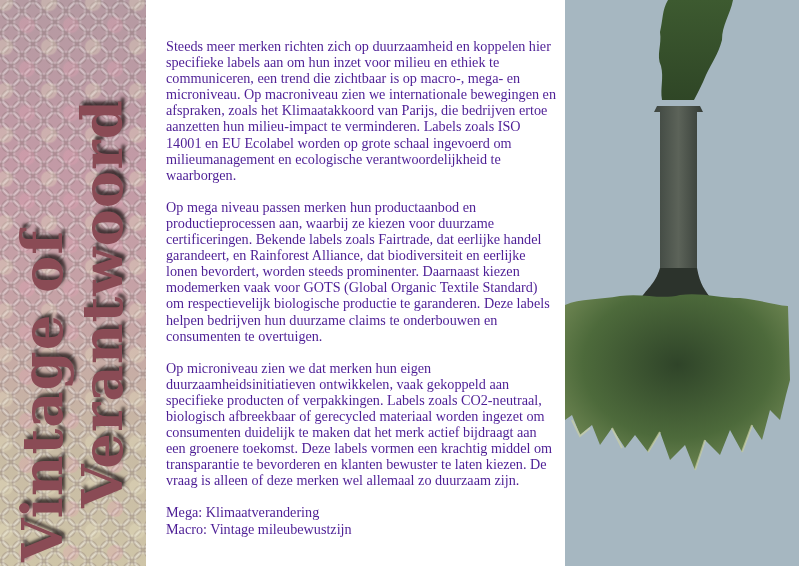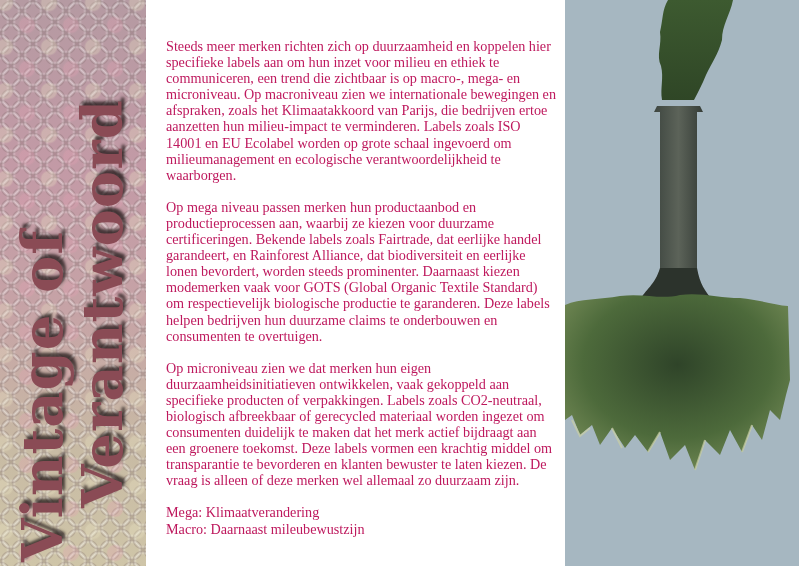--- a/index.html
+++ b/index.html
@@ -35,21 +35,21 @@
     letter-spacing: 1px;
     text-shadow: 4px 3px 3px rgba(30,20,20,0.75);
   }
   .title-line-1 { left: 14px; top: 562px; }
   .title-line-2 { left: 74px; top: 508px; }
 
   
   .content {
     position: absolute; left: 166px; top: 38px; width: 392px;
     font-family: "Liberation Serif", "DejaVu Serif", serif;
-    font-size: 14.2px; line-height: 16.1px; color: #be185d;
+    font-size: 14.2px; line-height: 16.1px; color: #4c1d95;
   }
   .content p { margin: 0 0 16px 0; text-align: left; }
   .content .list { margin-top: 16px; }
   .content .list div { white-space: nowrap; }
 
   
   .right-panel {
     position: absolute; left: 565px; top: 0; width: 234px; height: 566px;
     background: #a6b7c1; overflow: hidden;
   }
@@ -62,21 +62,21 @@
   <div class="title-line title-line-1" style="color:#8a4b55">Vintage of</div>
   <div class="title-line title-line-2" style="color:#8a4b55">Verantwoord</div>
 </div>
 
 <div class="content">
   <p>Steeds meer merken richten zich op duurzaamheid en koppelen hier specifieke labels aan om hun inzet voor milieu en ethiek te communiceren, een trend die zichtbaar is op macro-, mega- en microniveau. Op macroniveau zien we internationale bewegingen en afspraken, zoals het Klimaatakkoord van Parijs, die bedrijven ertoe aanzetten hun milieu-impact te verminderen. Labels zoals ISO 14001 en EU Ecolabel worden op grote schaal ingevoerd om milieumanagement en ecologische verantwoordelijkheid te waarborgen.</p>
   <p>Op mega niveau passen merken hun productaanbod en productieprocessen aan, waarbij ze kiezen voor duurzame certificeringen. Bekende labels zoals Fairtrade, dat eerlijke handel garandeert, en Rainforest Alliance, dat biodiversiteit en eerlijke lonen bevordert, worden steeds prominenter. Daarnaast kiezen modemerken vaak voor GOTS (Global Organic Textile Standard) om respectievelijk biologische productie te garanderen. Deze labels helpen bedrijven hun duurzame claims te onderbouwen en consumenten te overtuigen.</p>
   <p>Op microniveau zien we dat merken hun eigen duurzaamheidsinitiatieven ontwikkelen, vaak gekoppeld aan specifieke producten of verpakkingen. Labels zoals CO2-neutraal, biologisch afbreekbaar of gerecycled materiaal worden ingezet om consumenten duidelijk te maken dat het merk actief bijdraagt aan een groenere toekomst. Deze labels vormen een krachtig middel om transparantie te bevorderen en klanten bewuster te laten kiezen. De vraag is alleen of deze merken wel allemaal zo duurzaam zijn.</p>
   <div class="list">
     <div>Mega: Klimaatverandering</div>
-    <div>Macro: Daarnaast mileubewustzijn</div>
+    <div>Macro: Vintage mileubewustzijn</div>
   </div>
 </div>
 
 <div class="right-panel">
   <svg width="234" height="566" viewBox="565 0 234 566">
     <defs>
       <linearGradient id="smokeG" x1="0" y1="0" x2="0" y2="1">
         <stop offset="0" stop-color="#3d5a30"></stop>
         <stop offset="1" stop-color="#2f4626"></stop>
       </linearGradient>

